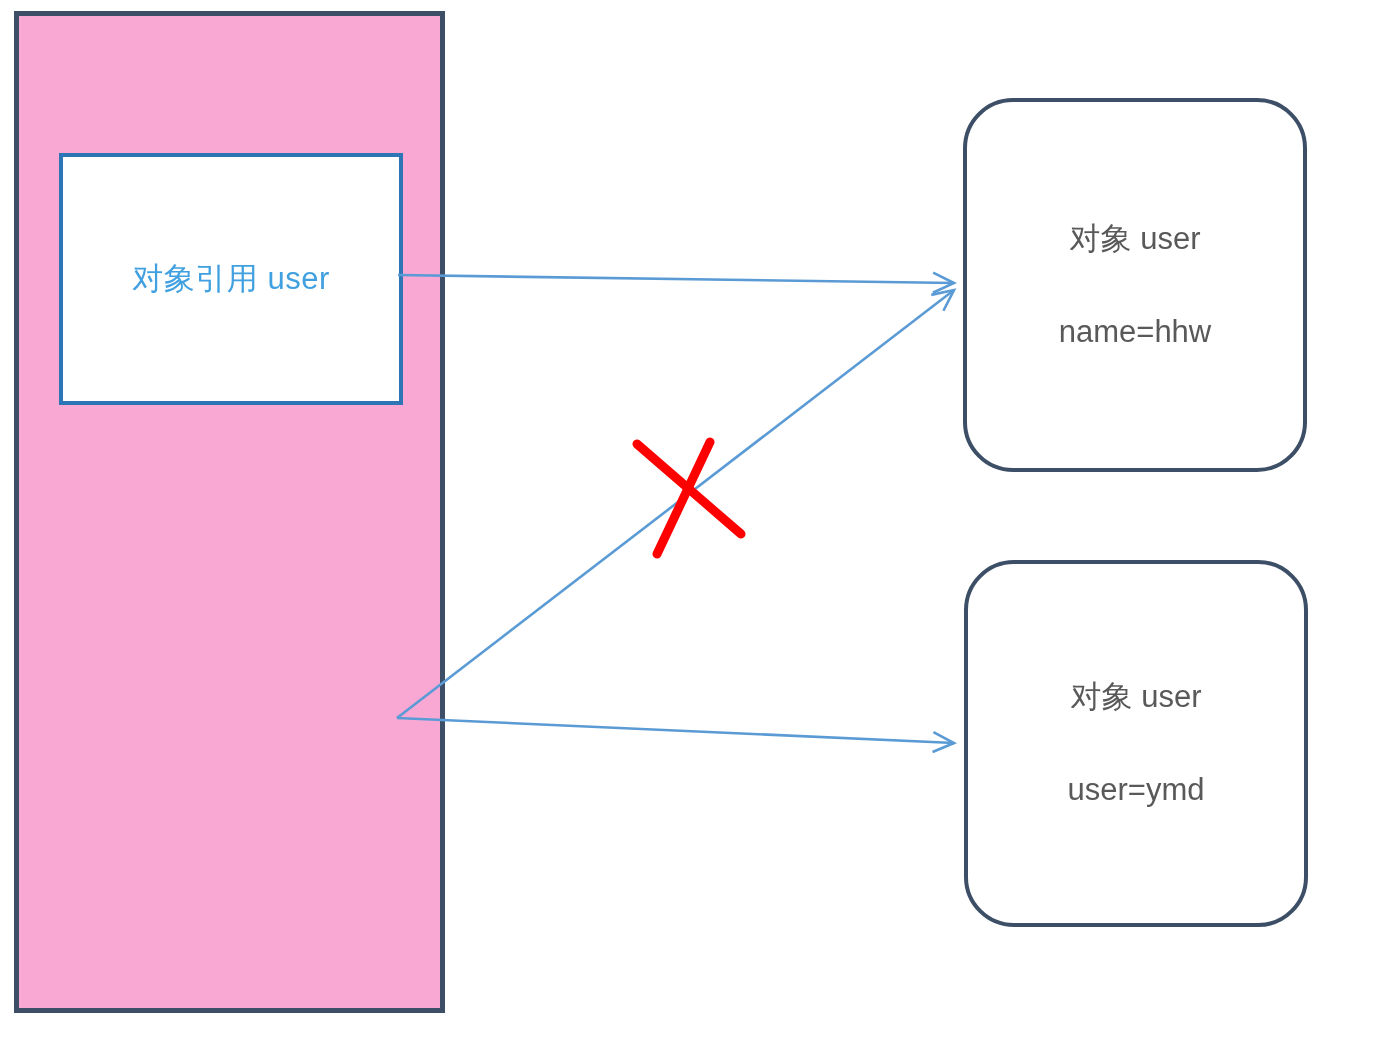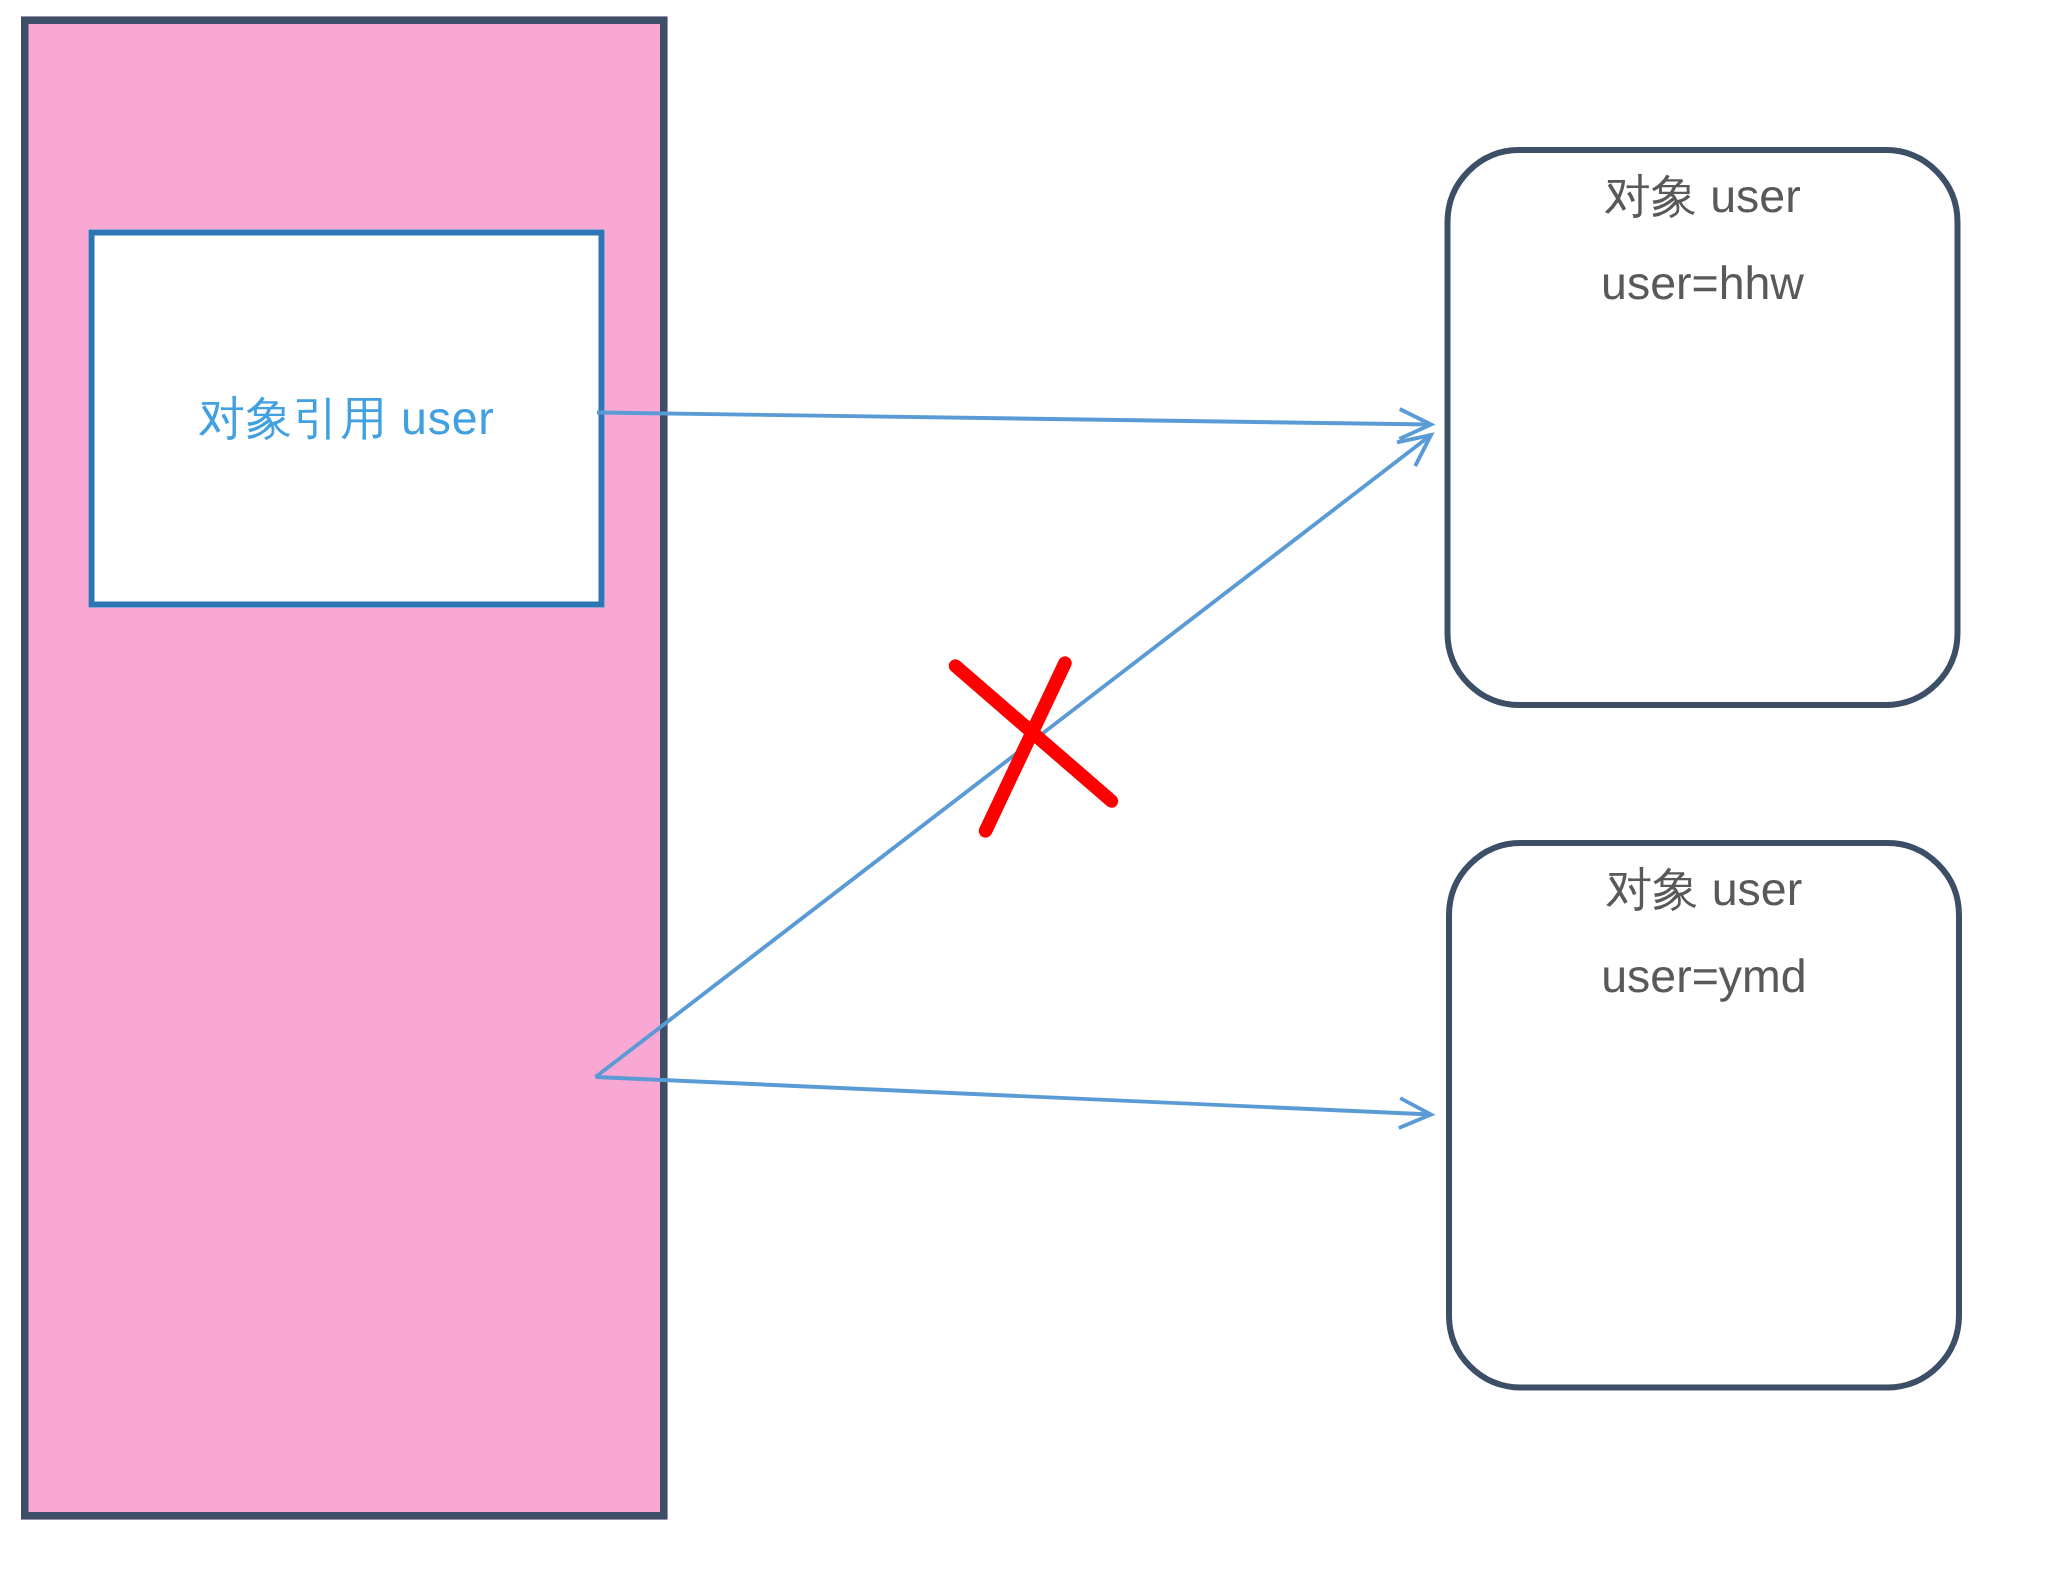--- a/index.html
+++ b/index.html
@@ -51,22 +51,23 @@
     white-space: nowrap;
   }
   .heap-object {
     position: absolute;
     border: 4px solid #3D4F66;
     border-radius: 50px;
     background: #ffffff;
     display: flex;
     flex-direction: column;
     align-items: center;
-    justify-content: flex-start;
+    justify-content: center;
     text-align: center;
+    gap: 35px;
   }
   .heap-object-1 {
     left: 963px;
     top: 98px;
     width: 336px;
     height: 366px;
   }
   .heap-object-2 {
     left: 964px;
     top: 560px;
@@ -94,21 +95,21 @@
 <div class="canvas">
 
   <div class="stack-frame">
     <div class="ref-box ref-box-1" style="left:40px; top:137px;">
       <span class="ref-label">对象引用 user</span>
     </div>
   </div>
 
   <div class="heap-object heap-object-1">
     <span class="object-line">对象 user</span>
-    <span class="object-line">user=hhw</span>
+    <span class="object-line">name=hhw</span>
   </div>
   <div class="heap-object heap-object-2">
     <span class="object-line">对象 user</span>
     <span class="object-line">user=ymd</span>
   </div>
 
   <svg class="connections-layer" viewBox="0 0 1378 1056" xmlns="http://www.w3.org/2000/svg">
     <defs>
       <marker id="arrowhead" markerUnits="userSpaceOnUse" markerWidth="28" markerHeight="28" refX="24" refY="12" orient="auto">
         <path d="M3,2 L24,12 L3,22" fill="none" stroke="#5B9BD5" stroke-width="2.6"></path>

